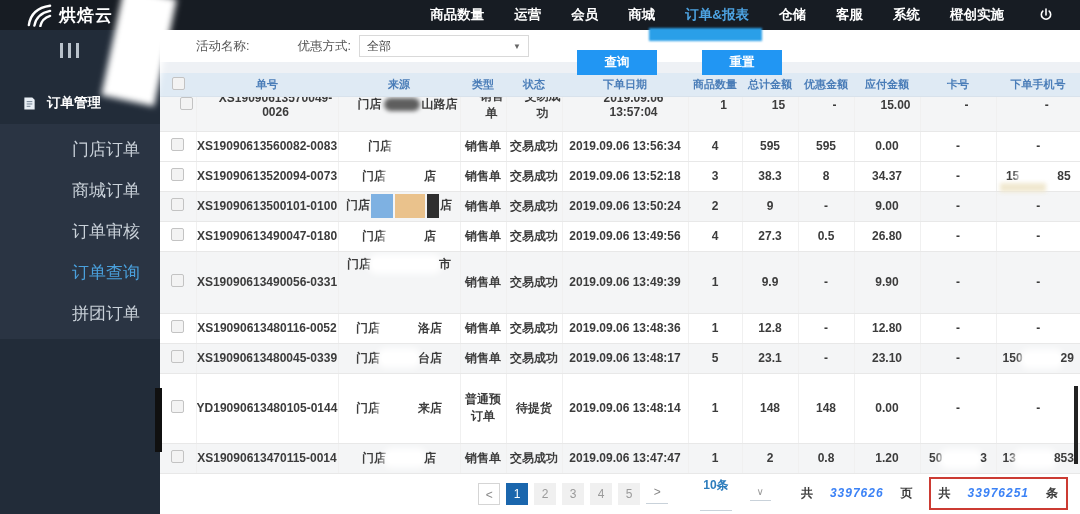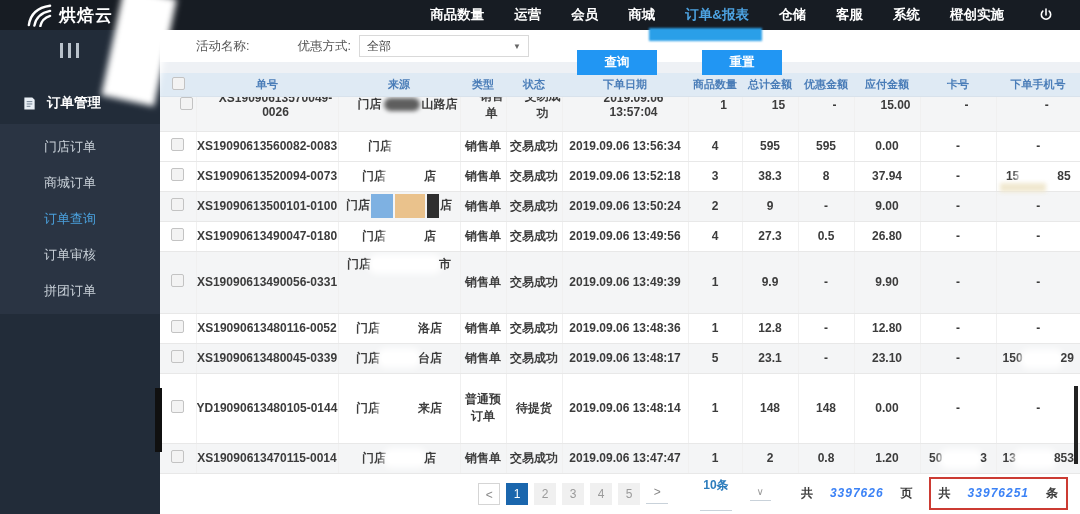--- a/index.html
+++ b/index.html
@@ -20,21 +20,21 @@
 
   
   .sidebar { position:absolute; left:0; top:30px; width:160px; height:484px;
              background:#222c39; z-index:4; }
   .collapse { margin:13px 0 24px 60px; display:flex; gap:5px; }
   .collapse i { width:3px; height:15px; background:#b9c2cb; display:inline-block; }
   .sec { display:flex; align-items:center; gap:10px; padding:12px 0 12px 22px;
          color:#fff; font-size:13.5px; font-weight:700; cursor:pointer;text-align:center; }
   .sec.mt { margin-top:16px; }
   .submenu { background:#2a3443; padding:5px 0; }
-  .submenu .item { padding:9px 0 9px 44px; color:#c9d1d9; font-size:13px; cursor:pointer; }
+  .submenu .item { padding:9px 0 9px 72px; color:#c9d1d9; font-size:17px; cursor:pointer; }
   .submenu .item.active { color:#4aa0dc; }
 
   
   .content { position:absolute; left:160px; top:30px; width:920px; height:484px; background:#fff; }
   .filterbar { height:32px; display:flex; align-items:center; padding-left:36px;
                font-size:12.5px; color:#555; }
   .finput { width:198px; height:22px; border:1px solid #d9d9d9; margin-left:8px;
             padding:0 8px; font-size:12px; color:#333; outline:none;
             font-family:"Liberation Sans",sans-serif; }
   .finput::placeholder { color:#c3c3c3; }
@@ -146,22 +146,22 @@
     <div class="sec">
       <svg width="15" height="15" viewBox="0 0 16 16">
         <path d="M2.5 1.5h8.5l2.5 2.5v10.5H2.5z" fill="#e9eff5"></path>
         <path d="M5 6h6M5 8.5h6M5 11h4" stroke="#6b7c8d" stroke-width="1"></path>
       </svg>
       <span>订单管理</span>
     </div>
     <div class="submenu">
         <div class="item">门店订单</div>
         <div class="item">商城订单</div>
+        <div class="item">订单审核</div>
         <div class="item active">订单查询</div>
-        <div class="item">订单审核</div>
         <div class="item">拼团订单</div>
       </div>
   </div>
 
   <div class="content">
     <div class="filterbar">
       <span>活动名称:</span>
       <span class="ml48">优惠方式:</span>
       <div class="fselect">
         <span>全部</span>
@@ -304,21 +304,21 @@
             <td>
               <div class="w">3</div>
             </td>
             <td>
               <div class="w">38.3</div>
             </td>
             <td>
               <div class="w">8</div>
             </td>
             <td>
-              <div class="w">37.94</div>
+              <div class="w">34.37</div>
             </td>
             <td>
               <div class="w">-</div>
             </td>
             <td>
               <div class="w">15<span class="redact-light"></span>85</div>
             </td>
           </tr>
           <tr class="rg">
             <td>

